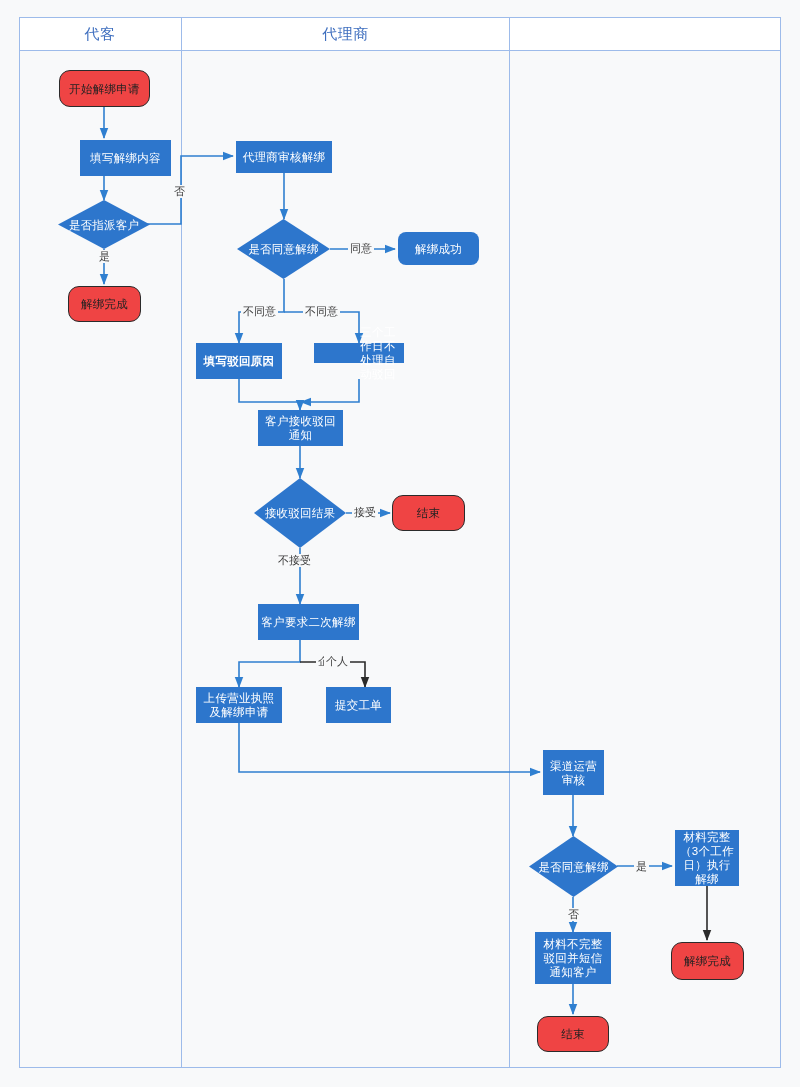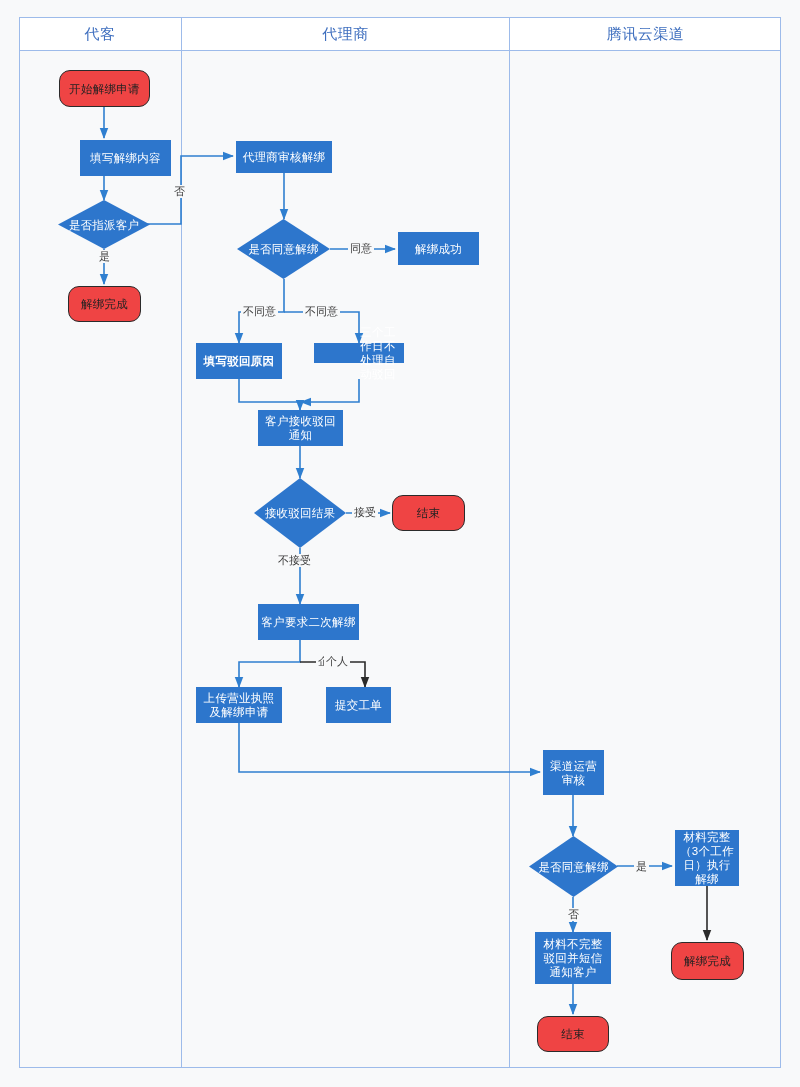--- a/index.html
+++ b/index.html
@@ -129,21 +129,20 @@
 
 <div id="canvas">
 
   <div class="lane-header-band"></div>
   <div class="lane-frame"></div>
   <div class="lane-div" style="left:181px;"></div>
   <div class="lane-div" style="left:509px;"></div>
 
   <div class="lane-title" style="left:19px; width:162px;">代客</div>
   <div class="lane-title" style="left:182px; width:327px;">代理商</div>
-  <div class="lane-title" style="left:510px; width:271px;">腾讯云渠道</div>
 
   <svg class="edges" viewBox="0 0 800 1087">
     <defs>
       <marker id="ah-blue" markerWidth="8" markerHeight="8" refX="6.4" refY="3" orient="auto" markerUnits="strokeWidth">
         <path d="M0,0.3 L7,3 L0,5.7 z" fill="#2f7fd0"></path>
       </marker>
       <marker id="ah-dark" markerWidth="8" markerHeight="8" refX="6.4" refY="3" orient="auto" markerUnits="strokeWidth">
         <path d="M0,0.3 L7,3 L0,5.7 z" fill="#2b2b2b"></path>
       </marker>
     </defs>
@@ -206,21 +205,21 @@
 
   <div class="node term" style="left:68px; top:286px; width:73px; height:36px;">解绑完成</div>
 
   <div class="node proc" style="left:236px; top:141px; width:96px; height:32px;">代理商审核解绑</div>
 
   <div class="diamond-wrap wide" style="left:237px; top:219px; width:93px; height:60px;">
     <div class="diamond-shape"></div>
     <div class="diamond-label">是否同意解绑</div>
   </div>
 
-  <div class="node proc" style="left:398px; top:232px; width:81px; height:33px;">解绑成功</div>
+  <div class="node proc" style="left:398px; top:232px; width:81px; height:33px;border-radius:8px;">解绑成功</div>
 
   <div class="node proc" style="left:196px; top:343px; width:86px; height:36px;font-weight:bold;">填写驳回原因</div>
 
   <div class="node proc" style="left:314px; top:343px; width:90px; height:20px;padding-left:41px;">三个工作日不处理自动驳回</div>
 
   <div class="node proc" style="left:258px; top:410px; width:85px; height:36px;">客户接收驳回通知</div>
 
   <div class="diamond-wrap wide" style="left:254px; top:478px; width:92px; height:70px;">
     <div class="diamond-shape"></div>
     <div class="diamond-label">接收驳回结果</div>

